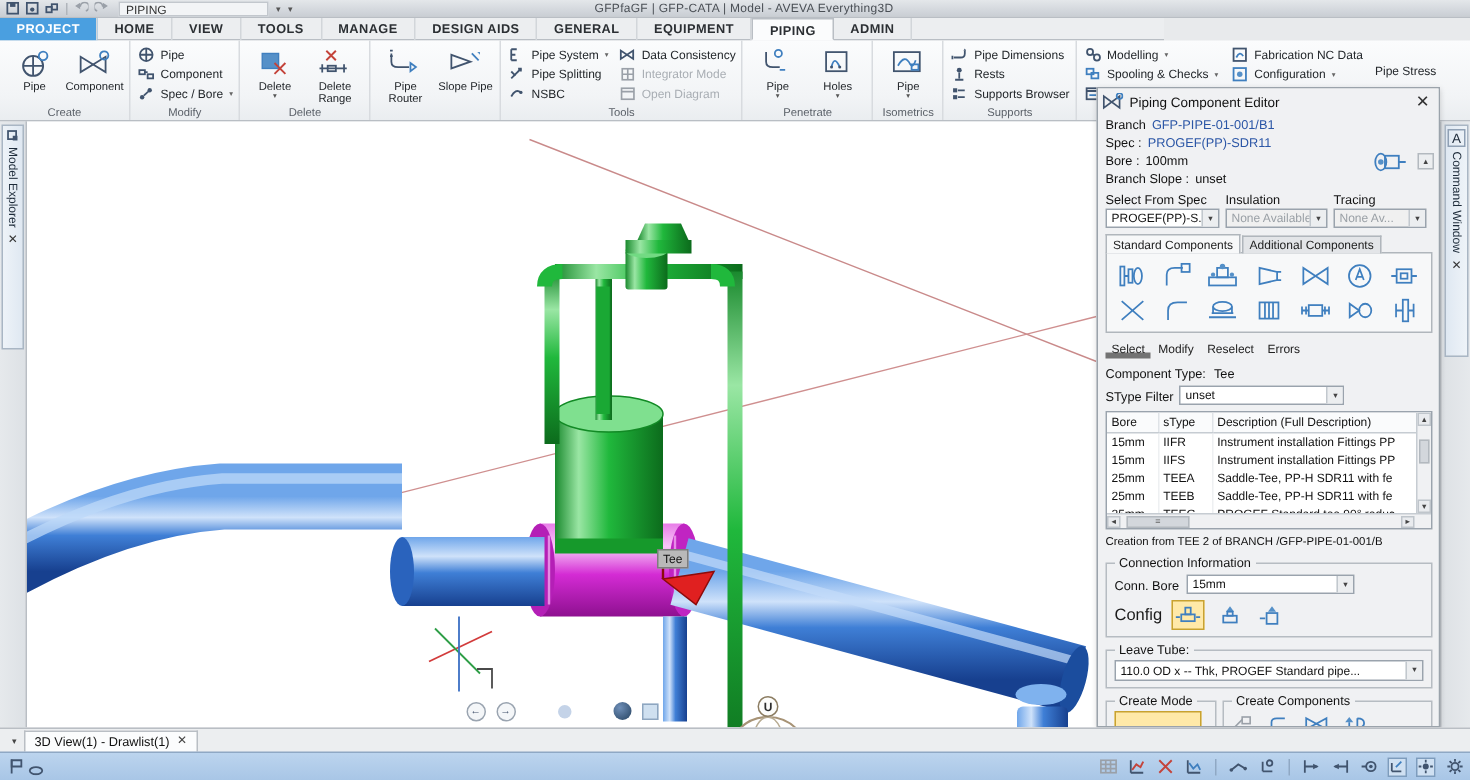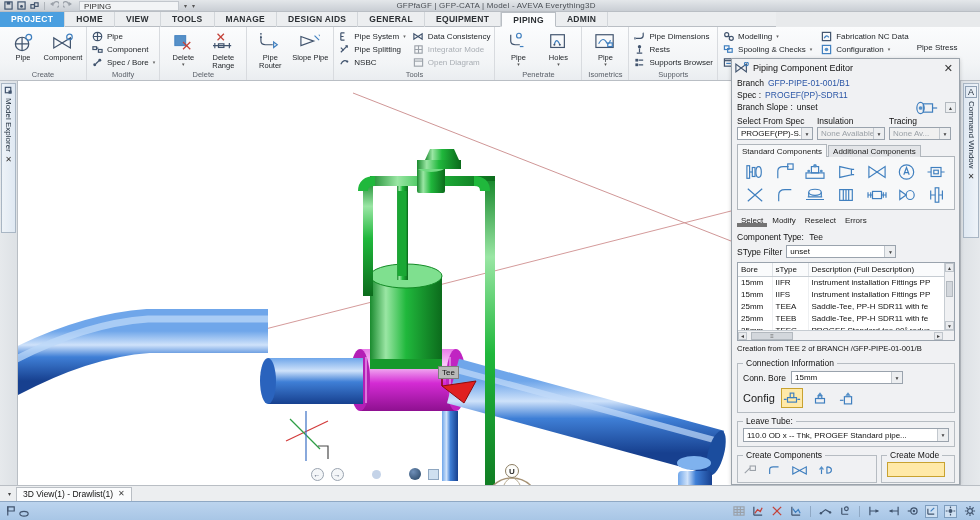--- a/index.html
+++ b/index.html
@@ -824,20 +824,24 @@
 
     <div class="pce-body">
 
       <div class="kv">
         <span class="k">Branch</span>
         <span class="v">GFP-PIPE-01-001/B1</span>
       </div>
       <div class="kv">
         <span class="k">Spec :</span>
         <span class="v">PROGEF(PP)-SDR11</span>
+      </div>
+      <div class="kv">
+        <span class="k">Bore :</span>
+        <span class="v2">100mm</span>
       </div>
       <div class="kv">
         <span class="k">Branch Slope :</span>
         <span class="v2">unset</span>
       </div>
 
       <div style="position:absolute; right:20px; top:24px;">
         <svg width="24" height="16" viewBox="0 0 26 17">
             <ellipse class="sb" cx="6" cy="8.5" rx="4" ry="6"></ellipse>
             <rect class="sb" x="9" y="4" width="10" height="9"></rect>
@@ -1082,20 +1086,24 @@
 
       <fieldset class="grp">
         <legend>Leave Tube:</legend>
         <div class="combo" style="height:14px;">
           <span>110.0 OD x -- Thk, PROGEF Standard pipe...</span>
           <span class="cb-ar" style="height:12px;">▼</span>
         </div>
       </fieldset>
 
       <div class="btmrow">
+        <fieldset class="grp" style="margin-top:0;width:74px;">
+          <legend>Create Mode</legend>
+          <div class="createmode-box"></div>
+        </fieldset>
         <fieldset class="grp" style="margin-top:0;flex:1;">
           <legend>Create Components</legend>
           <div class="ccicons">
             <span>
               <svg width="16" height="12" viewBox="0 0 18 13">
                   <path class="sg" d="M2 10 L8 4"></path>
                   <rect class="sg" x="8" y="2" width="6" height="5"></rect>
                 </svg>
             </span>
             <span>
@@ -1110,24 +1118,20 @@
                 </svg>
             </span>
             <span>
               <svg width="18" height="12" viewBox="0 0 20 13">
                   <path class="sbf" d="M5 2 L8 6 L2 6 Z"></path>
                   <path class="sb" d="M5 6 L5 11"></path>
                   <path class="sb" d="M11 3 L11 10 Q16 10 16 6.5 Q16 3 11 3"></path>
                 </svg>
             </span>
           </div>
-        </fieldset>
-        <fieldset class="grp" style="margin-top:0;width:74px;">
-          <legend>Create Mode</legend>
-          <div class="createmode-box"></div>
         </fieldset>
       </div>
     </div>
   </div>
 
   <div class="docktab-row">
     <span class="dt-caret">▾</span>
     <div class="doctab">
       <span>3D View(1) - Drawlist(1)</span>
       <span class="x">✕</span>

